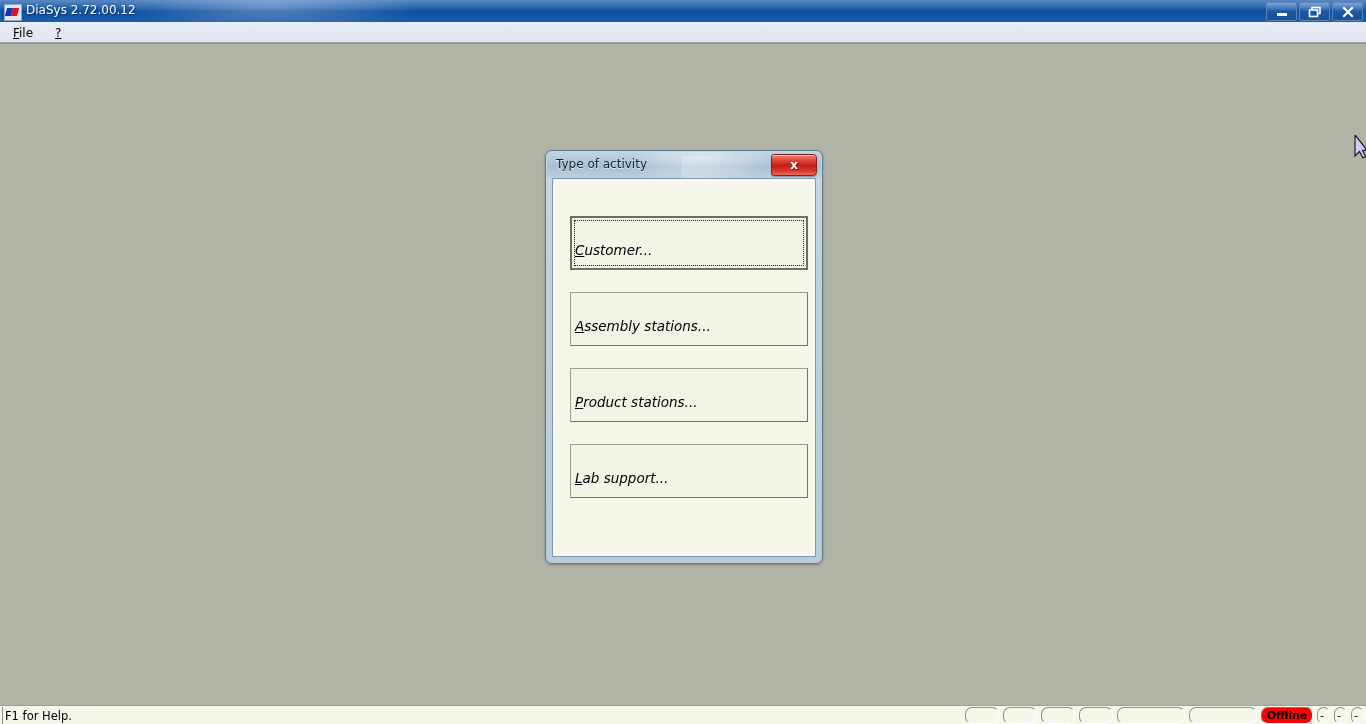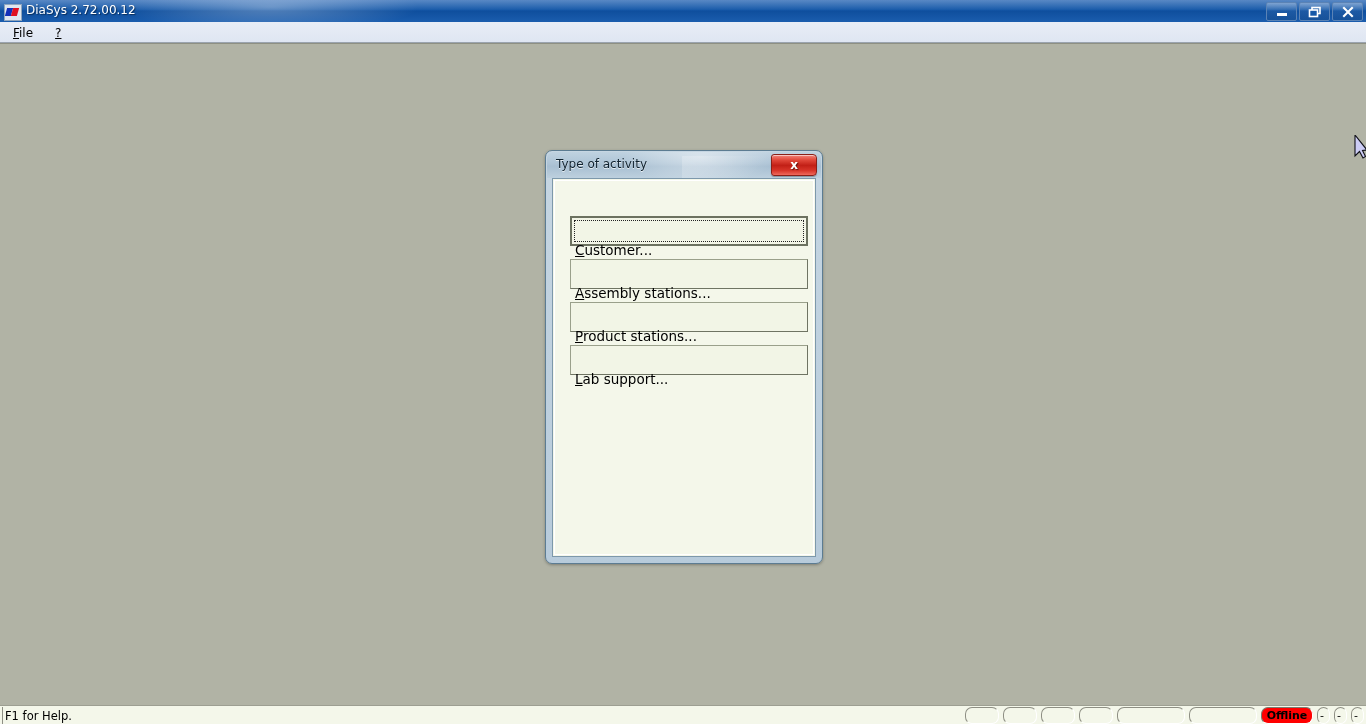--- a/index.html
+++ b/index.html
@@ -160,28 +160,29 @@
     box-sizing: border-box;
   }
 
   
   .btn-list {
     position: absolute; left: 17px; top: 37px;
     width: 238px;
   }
   .act-btn {
     position: relative;
-    width: 238px; height: 30px;
-    margin-bottom: 13px;
+    width: 238px; height: 54px;
+    margin-bottom: 22px;
     background: #f2f5e6;
     border: 1px solid #9aa08b;
     border-right-color: #6f7463;
     border-bottom-color: #6f7463;
     box-sizing: border-box;
     cursor: default;
+    font-style: italic;
   }
   .act-btn .lbl {
     position: absolute; left: 4px; top: 25px;
     font-size: 13.5px; color: #000000;
     white-space: nowrap;
   }
   .act-btn .lbl u { text-decoration: underline; }
   .act-btn.focused {
     border: 2px solid #6c7260;
     background: #f2f5e6;

